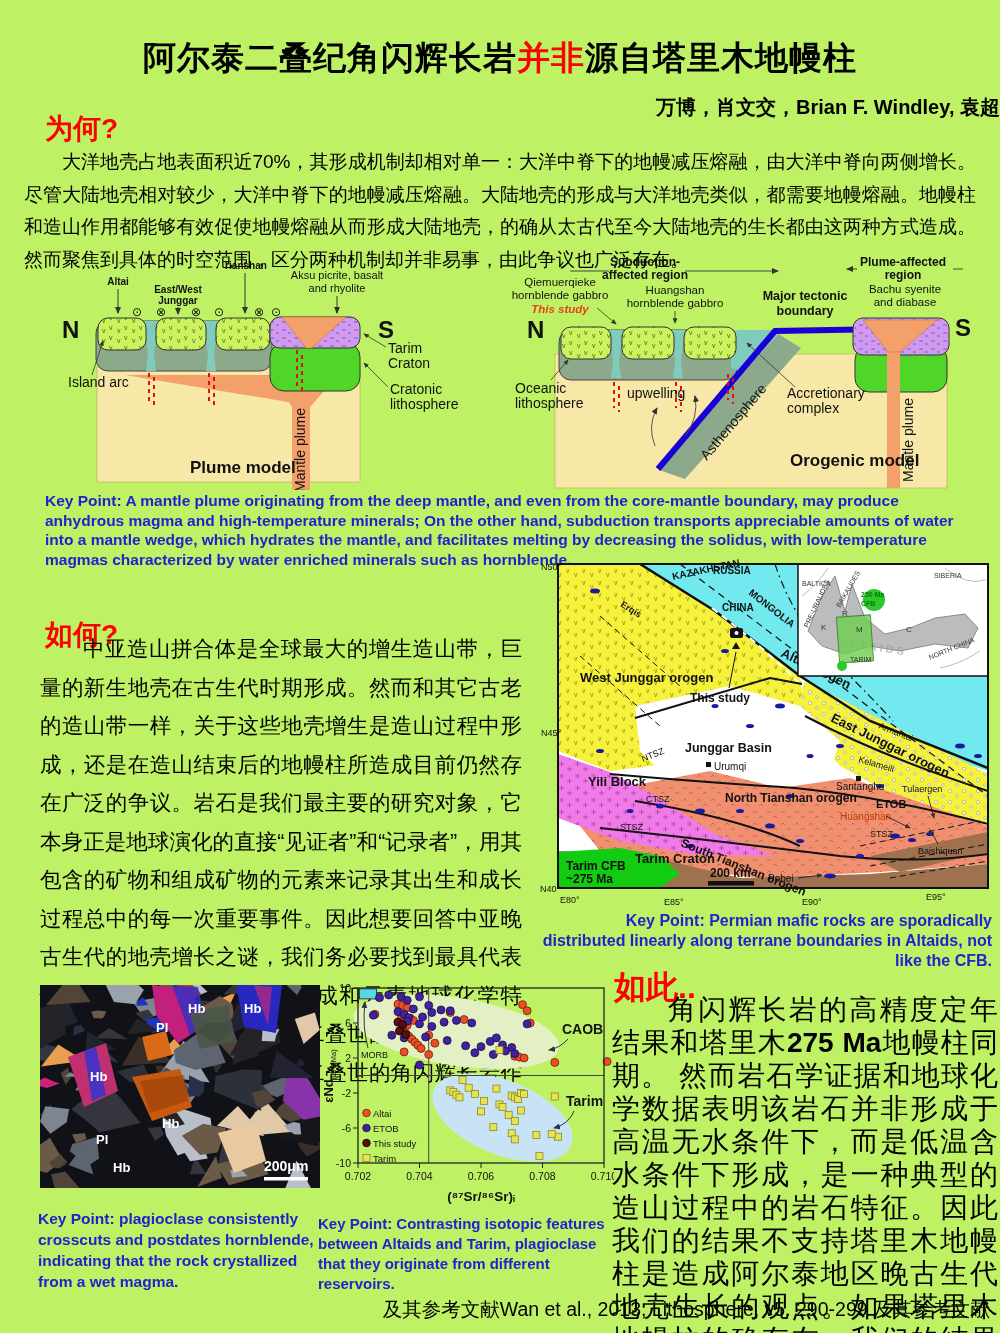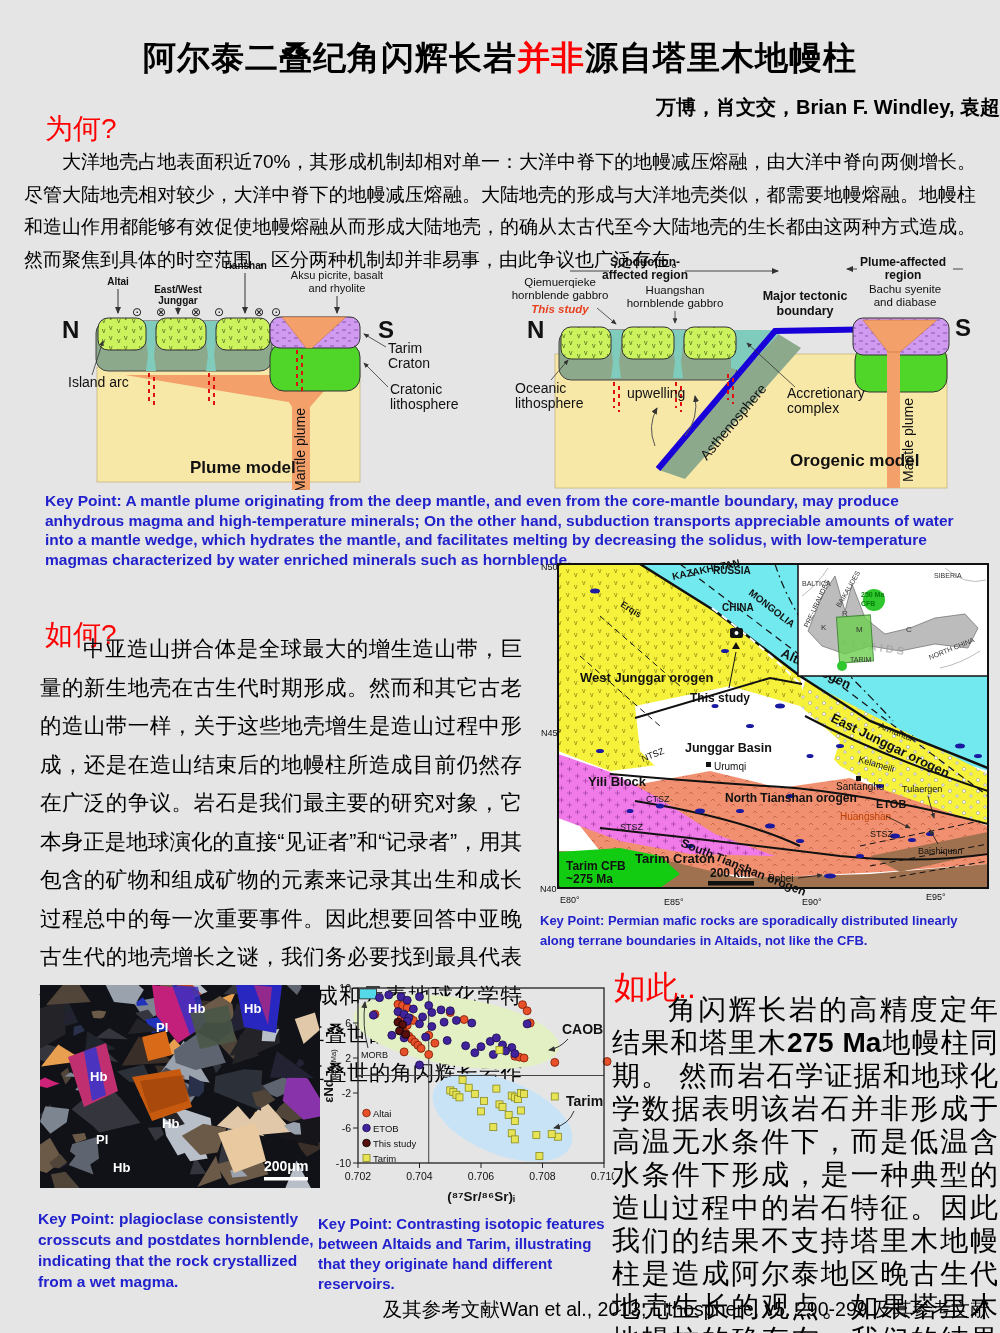--- a/index.html
+++ b/index.html
@@ -1,26 +1,26 @@
 <!DOCTYPE html>
 <html><head>
 <meta charset="utf-8">
 <style>
   html,body{margin:0;padding:0;background:#fff;}
   body{font-family:"Liberation Sans","DejaVu Sans",sans-serif;color:#000;}
-  .poster{position:relative;width:1000px;height:1333px;background:#e5e5e5;overflow:hidden;}
+  .poster{position:relative;width:1000px;height:1333px;background:#bef264;overflow:hidden;}
   .abs{position:absolute;}
   .title{top:36px;left:0;width:1000px;text-align:center;font-size:33px;font-weight:bold;letter-spacing:1px;}
   .title .hl{color:#ff0000;}
   .authors{top:94px;left:0;width:1000px;text-align:right;font-size:20px;font-weight:bold;}
-  .red-head{color:#ff0000;font-weight:normal;font-size:28px;}
+  .red-head{color:#ff0000;font-weight:bold;font-size:28px;}
   .para1{left:24px;top:146px;width:952px;font-size:19px;line-height:32.5px;text-align:justify;text-indent:2em;}
   .kp{color:#2222cc;font-weight:bold;}
   .kp1{left:45px;top:491px;width:912px;font-size:15.5px;line-height:19.5px;}
-  .kp2{left:540px;top:911px;width:452px;font-size:13px;line-height:20px;}
+  .kp2{left:540px;top:911px;width:452px;font-size:16px;line-height:20px;text-align:right;}
   .kp3{left:38px;top:1208px;width:278px;font-size:15.5px;line-height:21px;}
   .kp4{left:318px;top:1214px;width:302px;font-size:15px;line-height:20px;}
   .para2{left:40px;top:630px;width:482px;font-size:21.5px;line-height:38.5px;text-align:justify;text-indent:2em;}
   .para3{left:612px;top:993px;width:386px;font-size:28px;line-height:33px;text-align:justify;text-indent:2em;}
   .reference{left:300px;top:1296px;width:690px;font-size:19.5px;text-align:right;}
   .reference .cit{}
   svg text{font-family:"Liberation Sans","DejaVu Sans",sans-serif;}
 </style>
 </head>
 <body>
@@ -612,19 +612,19 @@
       <text transform="rotate(-90 11 96)" x="11" y="96" font-size="13" font-weight="bold" text-anchor="middle"><tspan>εNd</tspan><tspan font-size="7.5" dy="3" font-weight="normal">(275 Ma)</tspan></text>
     </g>
   </svg>
 
   <div class="abs red-head" style="left:614px;top:966px;font-size:32px;">如此..</div>
   <div class="abs para3">
     <span>角闪辉长岩的高精度定年结果和塔里木</span><b>275 Ma</b><span>地幔柱同期。 然而岩石学证据和地球化学数据表明该岩石并非形成于高温无水条件下，而是低温含水条件下形成，是一种典型的造山过程中的岩石特征。因此我们的结果不支持塔里木地幔柱是造成阿尔泰地区晚古生代地壳生长的观点。如果塔里木地幔柱的确存在，我们的结果则进一步表明早二叠世中亚造山带和塔里木被大洋相隔。</span>
   </div>
 
   <div class="abs kp kp3">Key Point: plagioclase consistently crosscuts and postdates hornblende, indicating that the rock crystallized from a wet magma.</div>
-  <div class="abs kp kp4">Key Point: Contrasting isotopic features between Altaids and Tarim, illustrating that they originate hand different reservoirs.</div>
+  <div class="abs kp kp4">Key Point: Contrasting isotopic features between Altaids and Tarim, plagioclase that they originate from different reservoirs.</div>
 
   <div class="abs reference">
     <span>及其参考文献</span><span class="cit">Wan et al., 2013, Lithosphere, v5. 290-299</span><span> 及其参考文献</span>
   </div>
 
 </div>
 
 </body></html>

